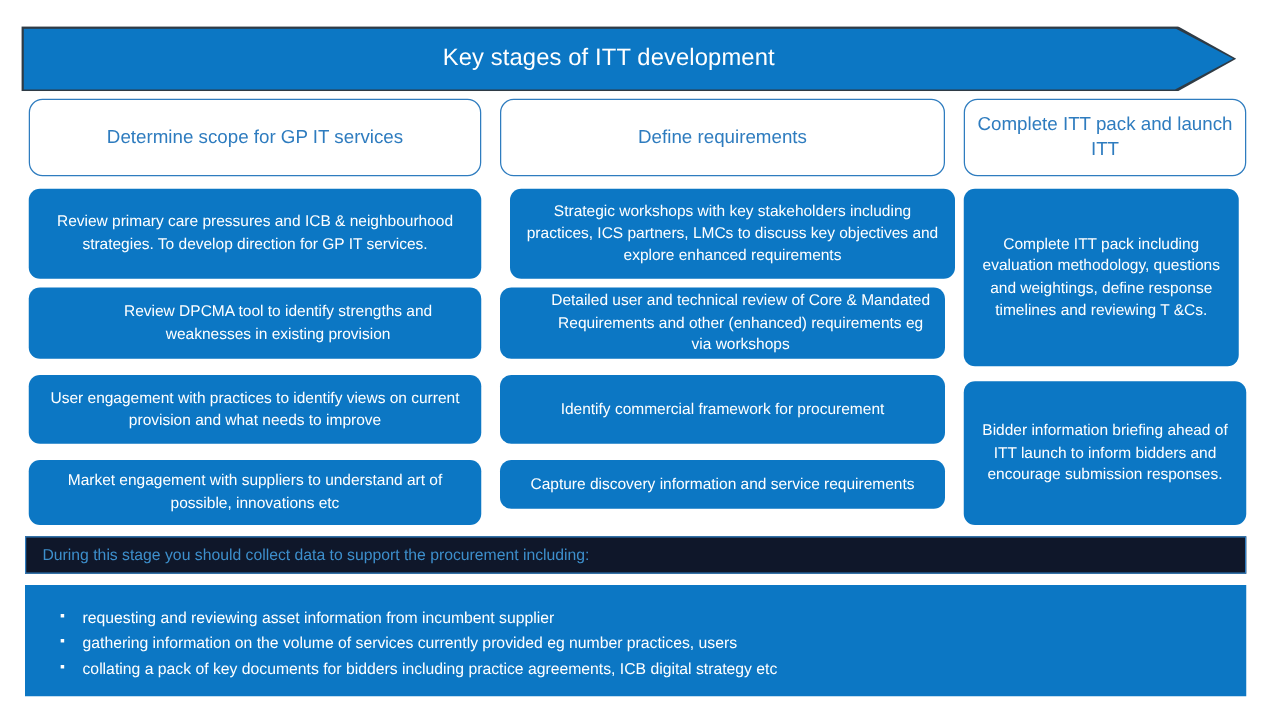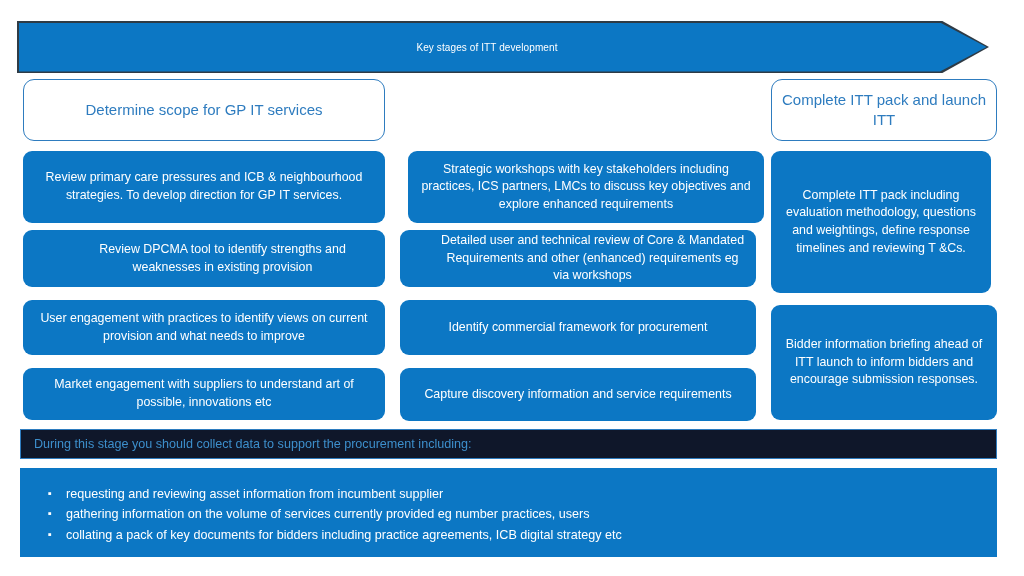--- a/index.html
+++ b/index.html
@@ -45,21 +45,21 @@
   .banner-label {
     position: absolute;
     left: 0;
     top: 0;
     width: 940px;
     height: 52px;
     display: flex;
     align-items: center;
     justify-content: center;
     color: #ffffff;
-    font-size: 10px;
+    font-size: 19px;
     letter-spacing: 0.1px;
   }
 
   
   .col-head {
     position: absolute;
     box-sizing: border-box;
     border: 1.6px solid #2E7CBF;
     border-radius: 11px;
     background: #ffffff;
@@ -95,21 +95,21 @@
   
   .c1r1 { left: 23px; top: 151px; width: 362px; height: 72px; }
   .c1r2 { left: 23px; top: 230px; width: 362px; height: 57px; padding-left: 48px; }
   .c1r3 { left: 23px; top: 300px; width: 362px; height: 55px; }
   .c1r4 { left: 23px; top: 368px; width: 362px; height: 52px; }
 
   
   .c2r1 { left: 408px; top: 151px; width: 356px; height: 72px; }
   .c2r2 { left: 400px; top: 230px; width: 356px; height: 57px; padding-left: 40px; }
   .c2r3 { left: 400px; top: 300px; width: 356px; height: 55px; }
-  .c2r4 { left: 400px; top: 368px; width: 356px; height: 53px; text-align: right; }
+  .c2r4 { left: 400px; top: 368px; width: 356px; height: 39px; text-align: right; }
 
   
   .c3r1 { left: 771px; top: 151px; width: 220px; height: 142px; }
   .c3r2 { left: 771px; top: 305px; width: 226px; height: 115px; align-items: center; }
 
   
   .note-strip {
     position: absolute;
     left: 20px;
     top: 429px;
@@ -160,20 +160,23 @@
 <div id="root">
 
   <div class="banner">
     <div class="banner-outline"></div>
     <div class="banner-fill"></div>
     <div class="banner-label">Key stages of ITT development</div>
   </div>
 
   <div class="col-head ch1">
     <span>Determine scope for GP IT services</span>
+  </div>
+  <div class="col-head ch2">
+    <span>Define requirements</span>
   </div>
   <div class="col-head ch3">
     <span>Complete ITT pack and launch ITT</span>
   </div>
 
   <div class="card c1r1">
     <span>Review primary care pressures and ICB &amp; neighbourhood strategies. To develop direction for GP IT services.</span>
   </div>
   <div class="card c1r2">
     <span>Review DPCMA tool to identify strengths and weaknesses in existing provision</span>

